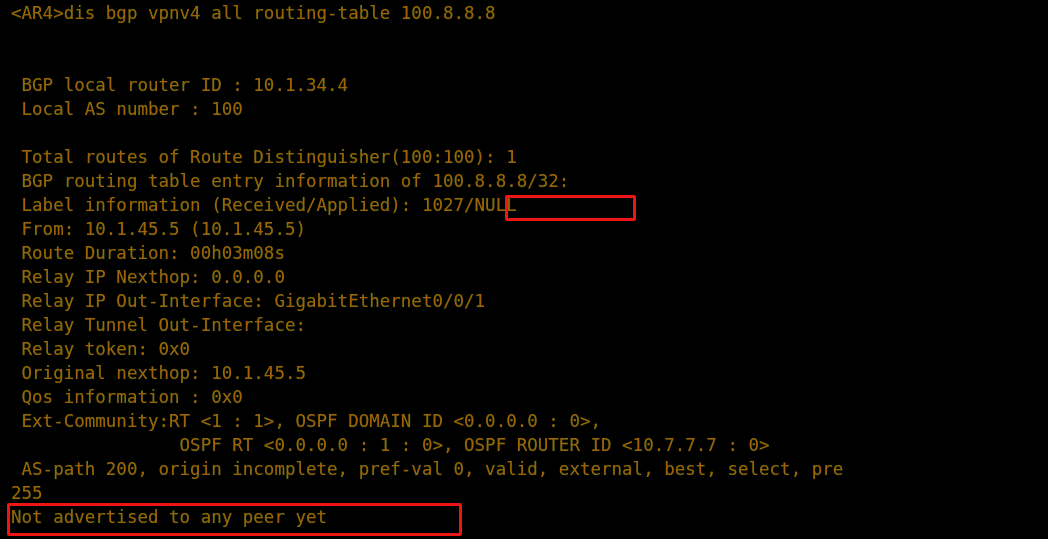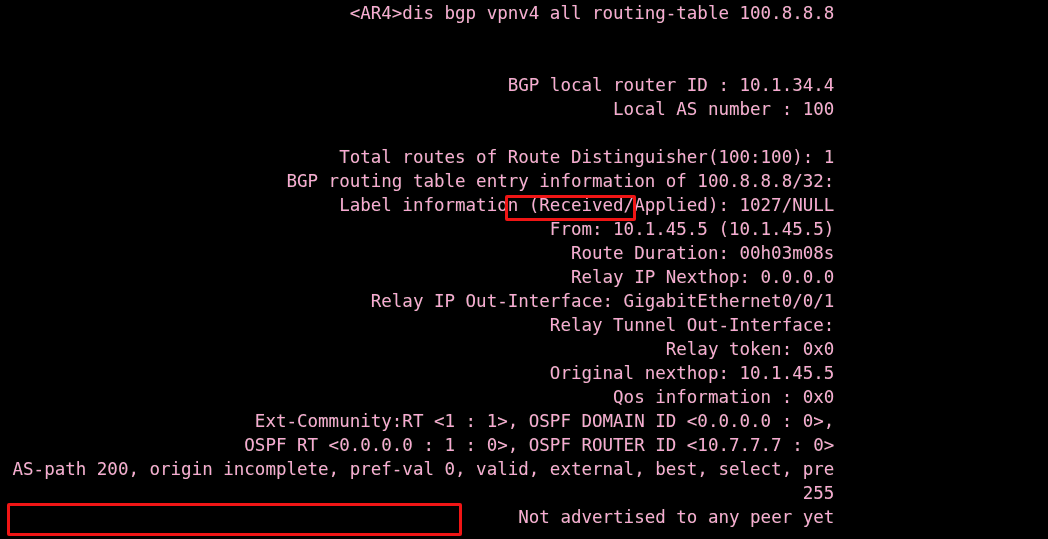--- a/index.html
+++ b/index.html
@@ -22,31 +22,30 @@
     color: #1fd81f;
     font-family: "DejaVu Sans Mono", "Liberation Mono", monospace;
     font-size: 17.5px;
     line-height: 24px;
     letter-spacing: 0px;
     padding: 0;
     box-sizing: border-box;
   }
   #term-lines {
     position: absolute;
-    left: 2px;
+    left: 11px;
     top: 1px;
     margin: 0;
     padding: 0;
     white-space: pre;
     font-family: "DejaVu Sans Mono", "Liberation Mono", monospace;
     font-size: 17.5px;
     line-height: 24px;
-    color: #f9a8d4;
+    color: #a16207;
     text-shadow: 0 0 1px rgba(31, 216, 31, 0.35);
-    text-align: right;
   }
   .term-line {
     display: block;
     white-space: pre;
     min-height: 24px;
     font-family: "DejaVu Sans Mono", "Liberation Mono", monospace;
   }
   .blank-line {
     display: block;
     height: 24px;

